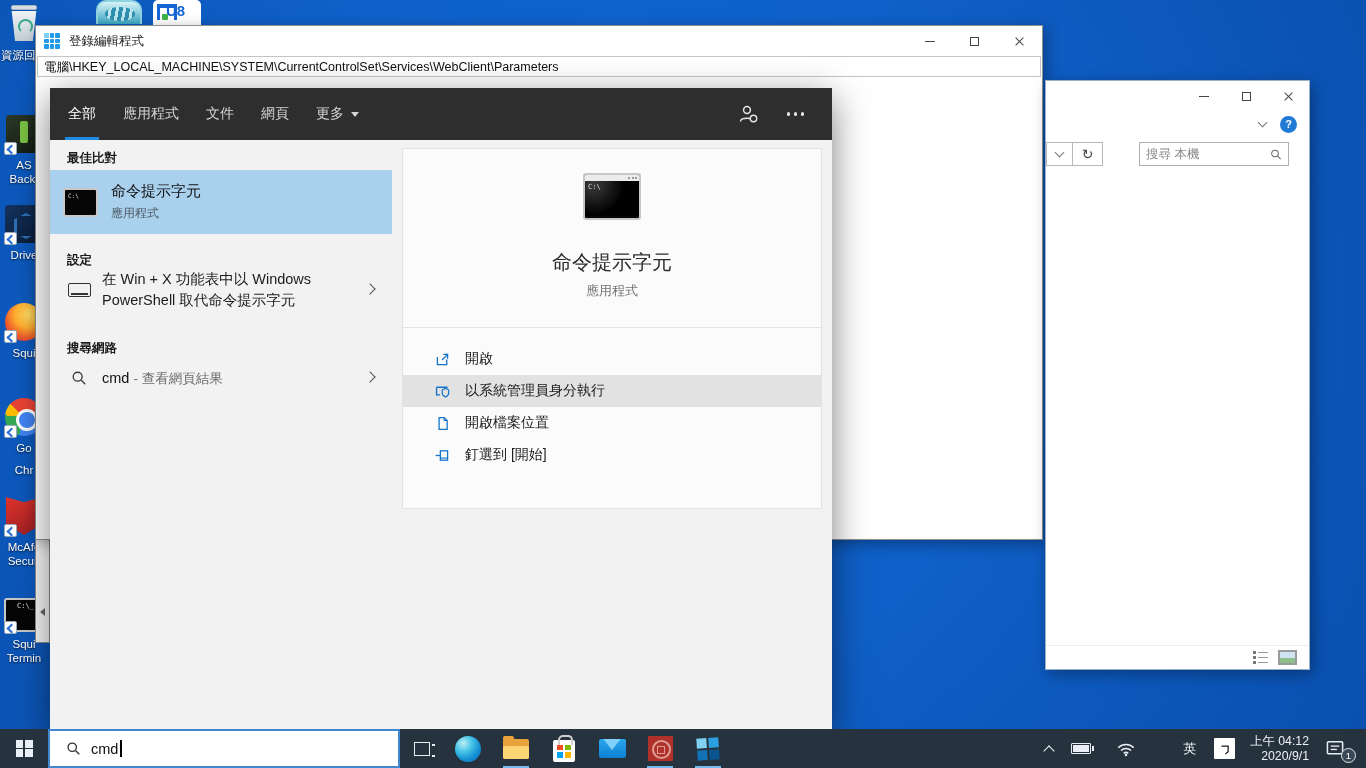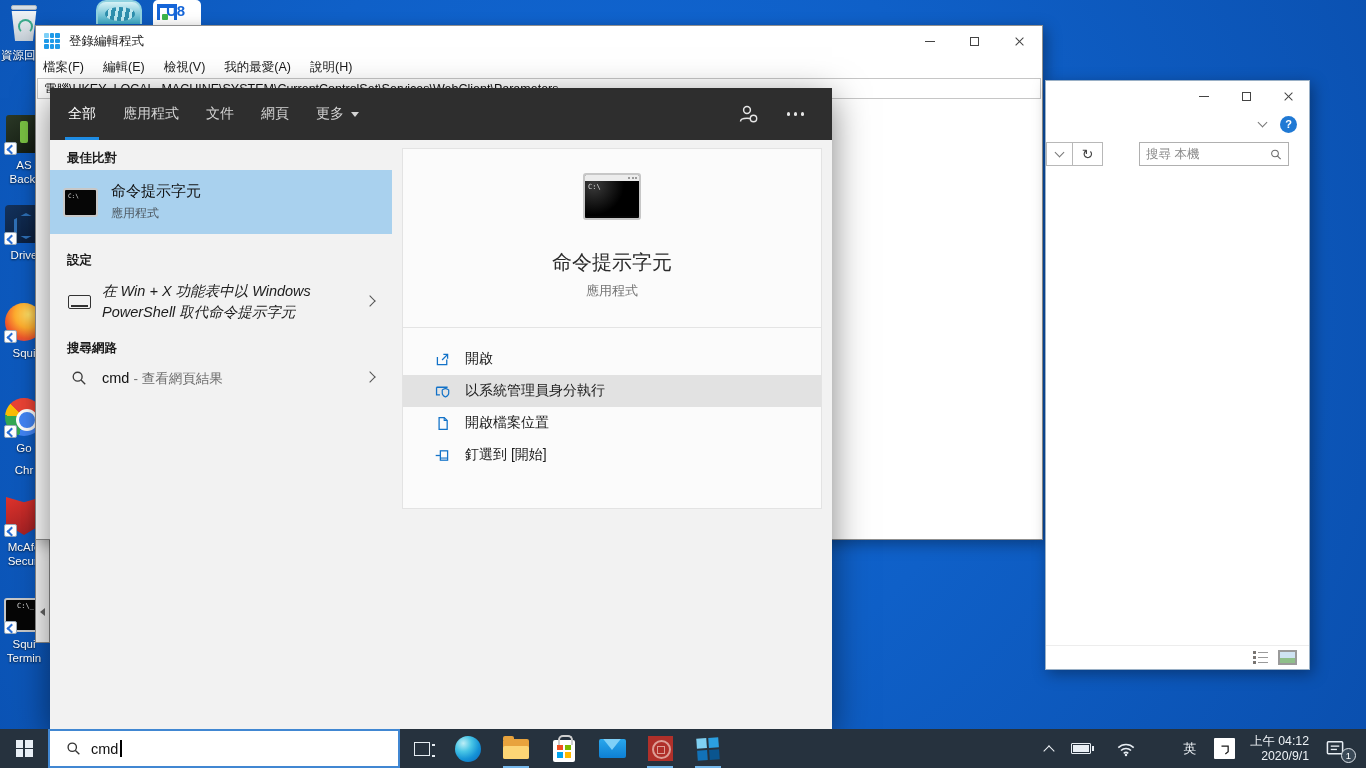--- a/index.html
+++ b/index.html
@@ -111,21 +111,21 @@
   .sp-header-right { margin-left:auto; display:flex; align-items:center; gap:28px; }
   .dots { display:flex; gap:3.5px; } .dots i { width:3.5px; height:3.5px; border-radius:50%; background:#e6e6e6; }
   .sp-body { position:absolute; left:0; top:52px; right:0; bottom:0; background:#f2f2f2; }
   .sec-h { position:absolute; left:17px; font-size:12.5px; font-weight:bold; color:#1b1b1b; }
   .bm-row { position:absolute; left:0; top:30px; width:342px; height:64px; background:#a9d1ee; display:flex; align-items:center; }
   .bm-icon { width:35px; height:29px; margin-left:13px; }
   .bm-text { margin-left:13px; }
   .bm-title { font-size:15px; color:#111; }
   .bm-sub { font-size:12px; color:#4f5a63; margin-top:4px; }
   .li-row { position:absolute; left:0; width:342px; display:flex; align-items:center; }
-  .row-settings { top:132px; height:60px;font-style:italic; }
+  .row-settings { top:120px; height:60px; }
   .row-web { top:220px; height:36px; }
   .li-icon { width:30px; margin-left:14px; display:flex; justify-content:center; }
   .monitor-ic { width:23px; height:14px; border:1.6px solid #333; border-radius:2px; position:relative;}
   .monitor-ic::after{content:""; position:absolute; left:2px; right:2px; bottom:1px; height:2.5px; background:#333;}
   .li-text { margin-left:8px; font-size:14.5px; color:#1c1c1c; line-height:21px; }
   .web-q { color:#111; } .web-suffix { color:#6c6c6c; font-size:13.5px; }
   .chev-right { position:absolute; right:18px; top:50%; width:8px; height:8px; margin-top:-5px;
     border-top:1.7px solid #555; border-right:1.7px solid #555; transform:rotate(45deg); }
   .preview-card { position:absolute; left:352px; top:8px; width:420px; height:361px; background:#fbfbfb;
     border:1px solid #e3e3e3; }
@@ -283,27 +283,20 @@
             <span class="glyph-min"></span>
           </div>
         <div class="wc-btn">
             <span class="glyph-max"></span>
           </div>
         <div class="wc-btn">
             <span class="glyph-close"></span>
           </div>
       </div>
     </div>
-    <div class="reg-menubar">
-      <span class="reg-menu">檔案(F)</span>
-      <span class="reg-menu">編輯(E)</span>
-      <span class="reg-menu">檢視(V)</span>
-      <span class="reg-menu">我的最愛(A)</span>
-      <span class="reg-menu">說明(H)</span>
-    </div>
     <div class="reg-address">電腦\HKEY_LOCAL_MACHINE\SYSTEM\CurrentControlSet\Services\WebClient\Parameters</div>
   </div>
 
   <div id="exp-window">
     <div class="exp-titlebar">
       <div class="win-controls">
         <div class="wc-btn">
             <span class="glyph-min"></span>
           </div>
         <div class="wc-btn">

